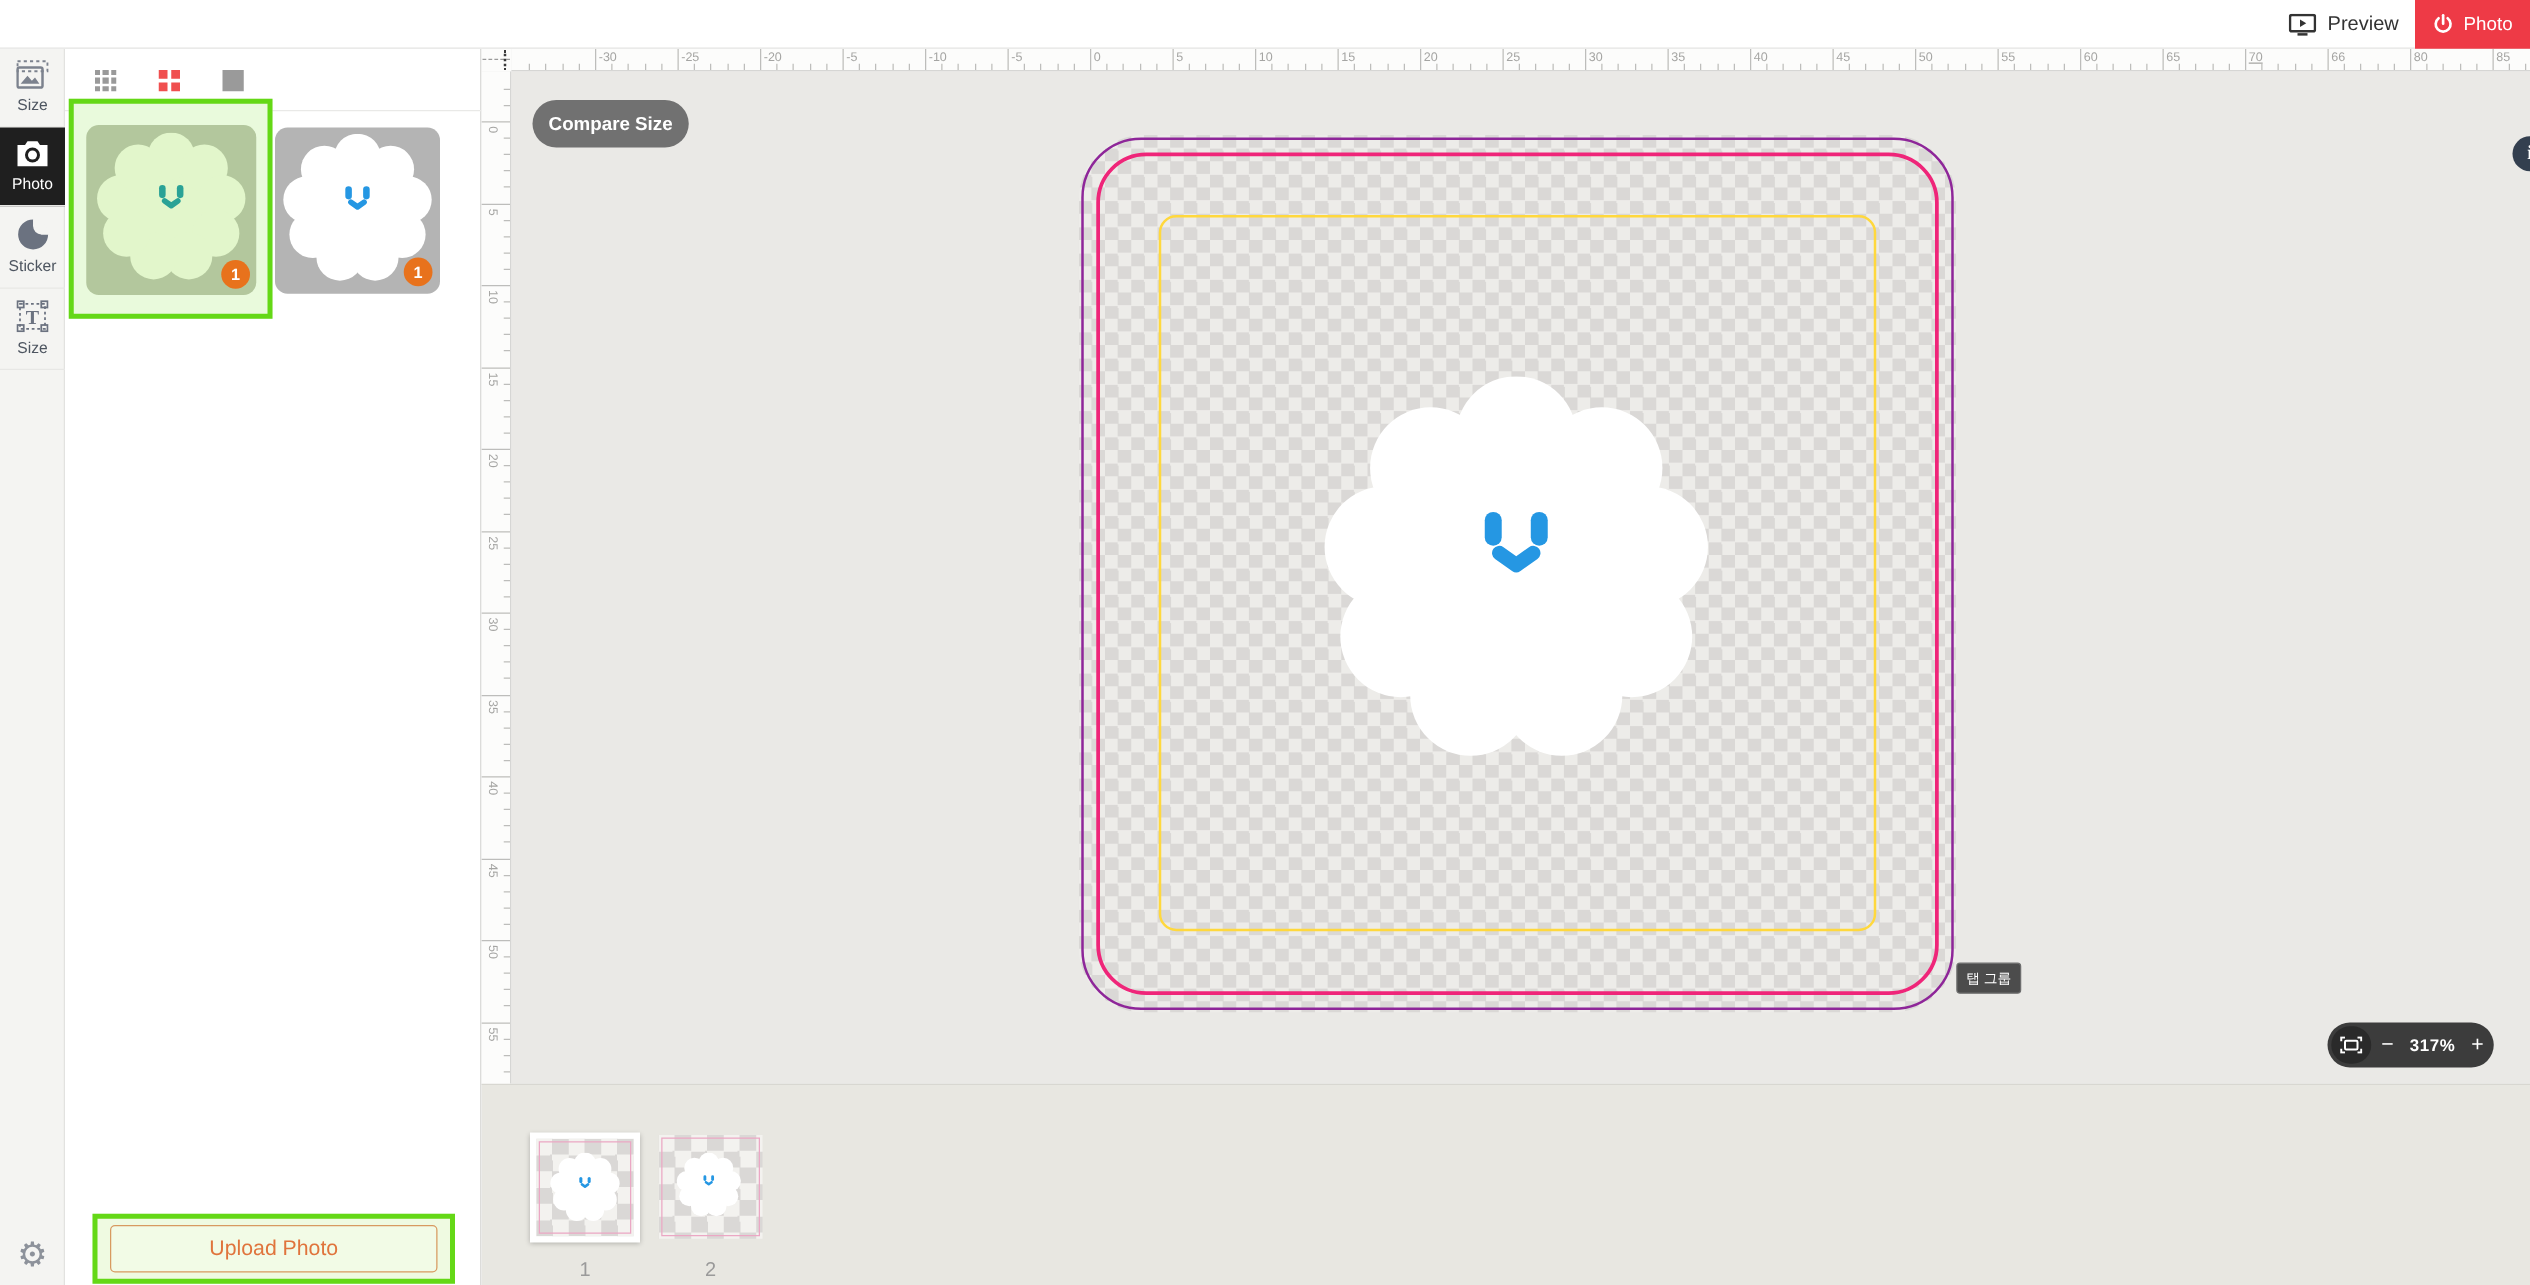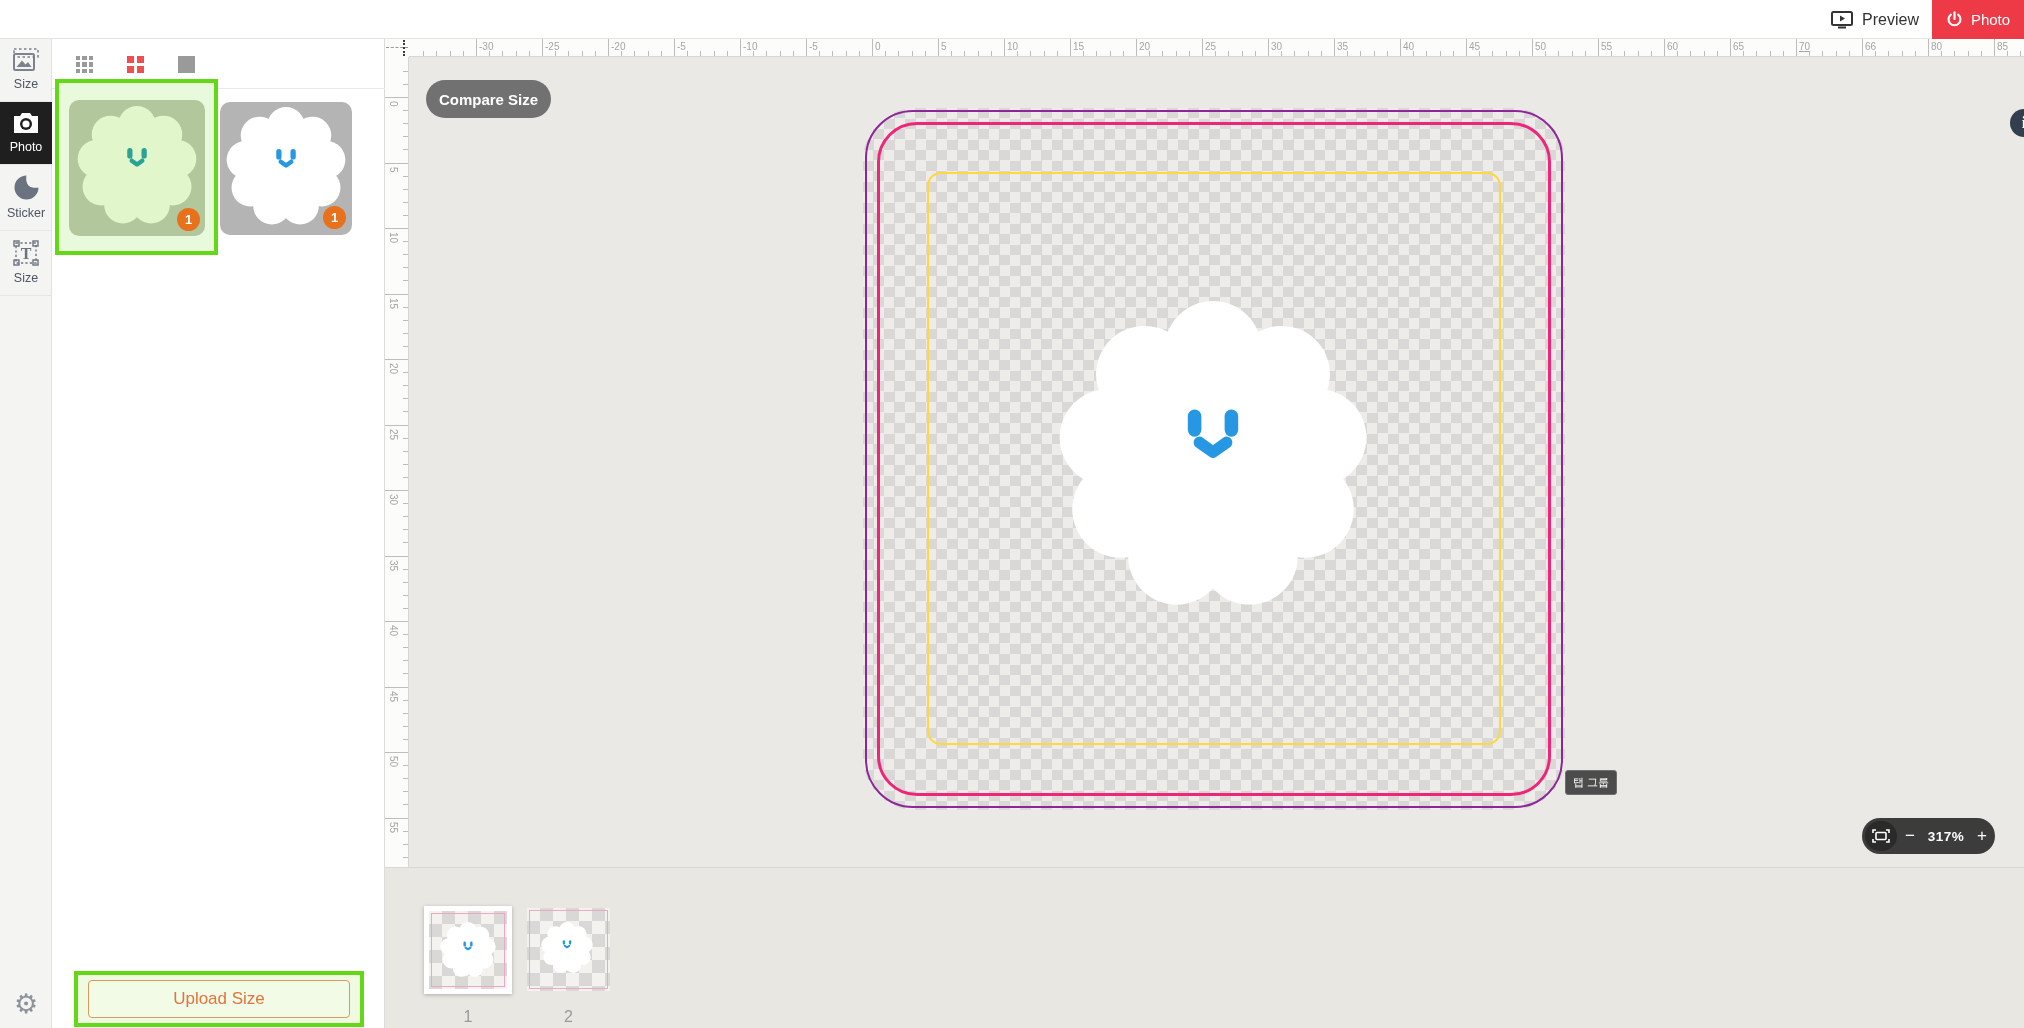--- a/index.html
+++ b/index.html
@@ -197,21 +197,21 @@
   </div>
 
   <div class="thumb2">
     <svg class="icon-svg" style="position:absolute;left:6px;top:5px;--bc:#ffffff;--fc:#2597e3;" width="120" height="120" viewBox="0 0 320 320">
         <use href="#flower-sym"></use>
       </svg>
     <div class="badge" style="right:6px; bottom:6px;">1</div>
   </div>
 
   <div class="upload-wrap">
-    <div class="upload-inner">Upload Size</div>
+    <div class="upload-inner">Upload Photo</div>
   </div>
 </div>
 
 <div class="canvas">
   <div class="checker-frame"></div>
   <div class="line-purple"></div>
   <div class="line-pink"></div>
   <div class="line-yellow"></div>
 
   <svg class="flower-main" style="--bc:#ffffff;--fc:#2597e3;" viewBox="0 0 320 320">

